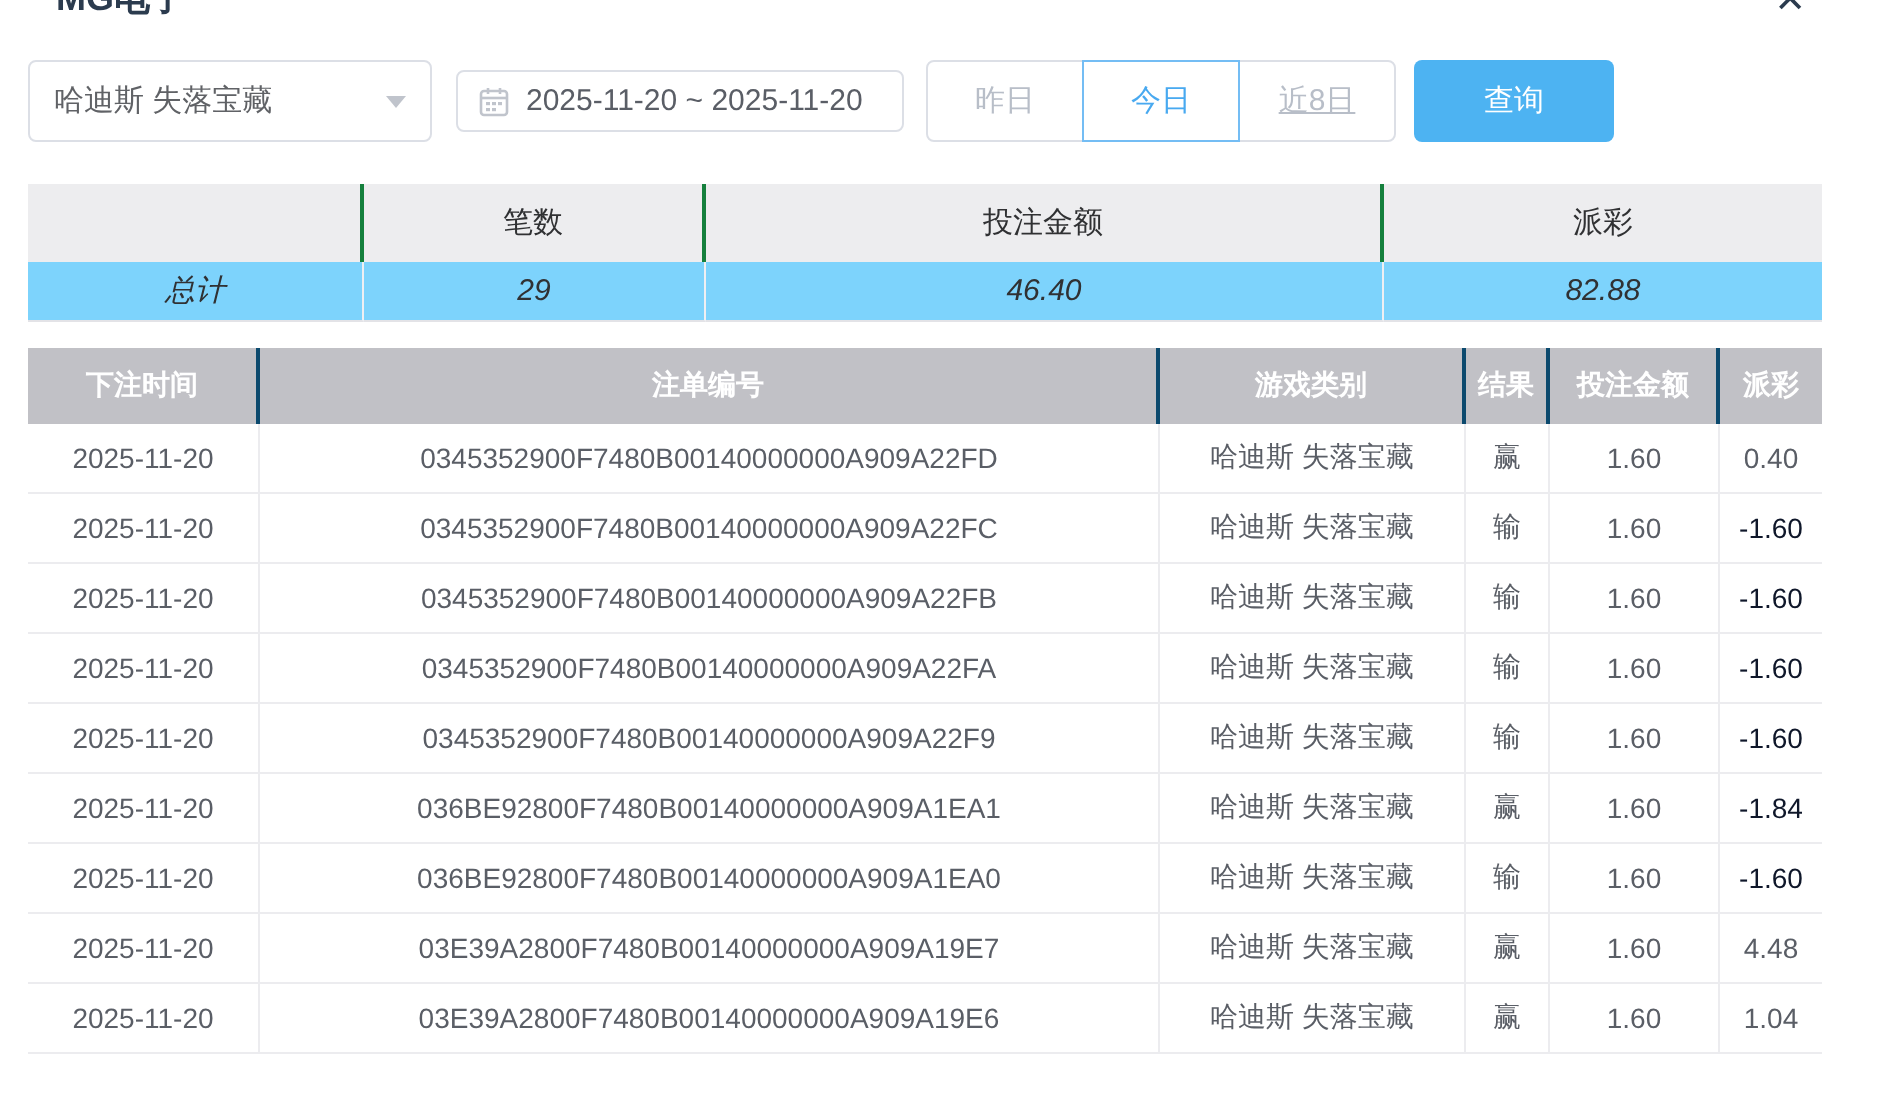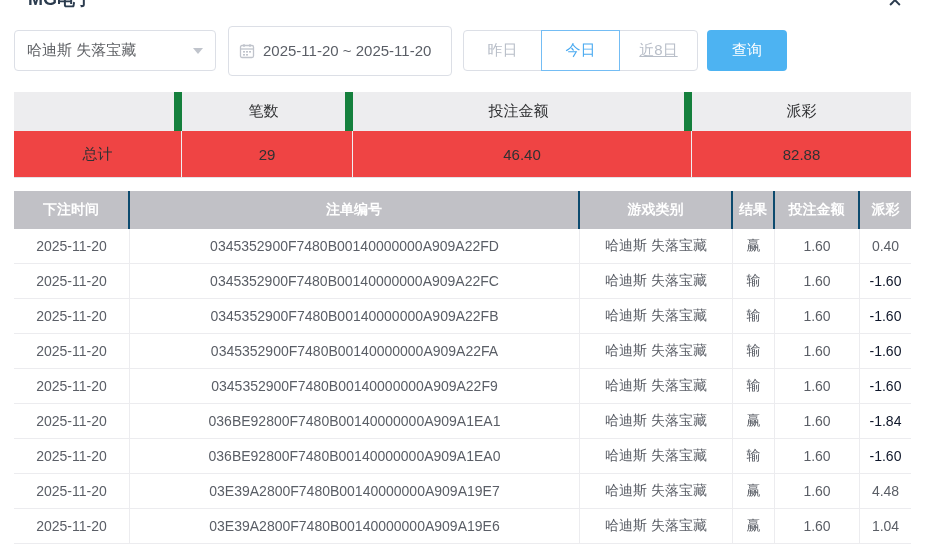--- a/index.html
+++ b/index.html
@@ -28,51 +28,51 @@
     width: 202px; height: 41px; border: 1px solid #dcdfe6; border-radius: 4px;
     display: flex; align-items: center; justify-content: space-between;
     padding: 0 12px; font-size: 15px; color: #606266; cursor: pointer; background:#fff;
   }
   .caret {
     width: 0; height: 0;
     border-left: 5px solid transparent; border-right: 5px solid transparent;
     border-top: 6px solid #c0c4cc;
   }
   .datepicker {
-    width: 224px; height: 50px; border: 1px solid #dcdfe6; border-radius: 4px;
+    width: 224px; height: 31px; border: 1px solid #dcdfe6; border-radius: 4px;
     display: flex; align-items: center; gap: 8px; padding: 0 10px;
     font-size: 15px; color: #5a5e66; margin-left: 12px; cursor: pointer; background:#fff;
   }
   .cal-icon { flex: 0 0 auto; }
   .btn-group { display: flex; margin-left: 11px; }
   .qbtn {
     width: 79px; height: 41px; background: #fff; border: 1px solid #dcdfe6;
     font-size: 15px; color: #b8bec8; cursor: pointer; margin-left: -1px;
     font-family: inherit;
   }
   .qbtn:first-child { border-radius: 4px 0 0 4px; margin-left: 0; }
   .qbtn:last-child { border-radius: 0 4px 4px 0; text-decoration: underline; }
   .qbtn.active { border-color: #74bdf4; color: #48a9f0; position: relative; z-index: 1; }
   .query-btn {
-    width: 80px; height: 41px; margin-left: 9px; border: none; border-radius: 4px;
+    width: 100px; height: 41px; margin-left: 9px; border: none; border-radius: 4px;
     background: #4db3f2; color: #fff; font-size: 15px; cursor: pointer;
     font-family: inherit;
   }
 
   
   table { border-collapse: separate; border-spacing: 0; width: 897px; table-layout: fixed; }
   .summary { margin-top: 21px; }
   .summary th {
     background: #ededef; height: 39px; font-size: 15px; font-weight: normal;
-    color: #303133; text-align: center; border-right: 8px solid #15803d;
+    color: #303133; text-align: center; border-right: 2px solid #15803d;
   }
   .summary th:last-child { border-right: none; }
   .summary td {
-    background: #ef4444; height: 47px; font-size: 15px; text-align: center;
-    color: #303133; border-right: 1px solid #efeff2; border-bottom: 1px solid #e3e3e7;
+    background: #7dd3fc; height: 30px; font-size: 15px; text-align: center;
+    color: #303133; border-right: 1px solid #efeff2; border-bottom: 1px solid #e3e3e7; font-style: italic;
   }
   .summary td:last-child { border-right: none; }
 
   
   .detail { margin-top: 13px; }
   .detail th {
     background: #c1c1c6; color: #fff; font-weight: bold; font-size: 14px;
     height: 38px; text-align: center; border-right: 2px solid #0c4a6e;
   }
   .detail th:last-child { border-right: none; }

